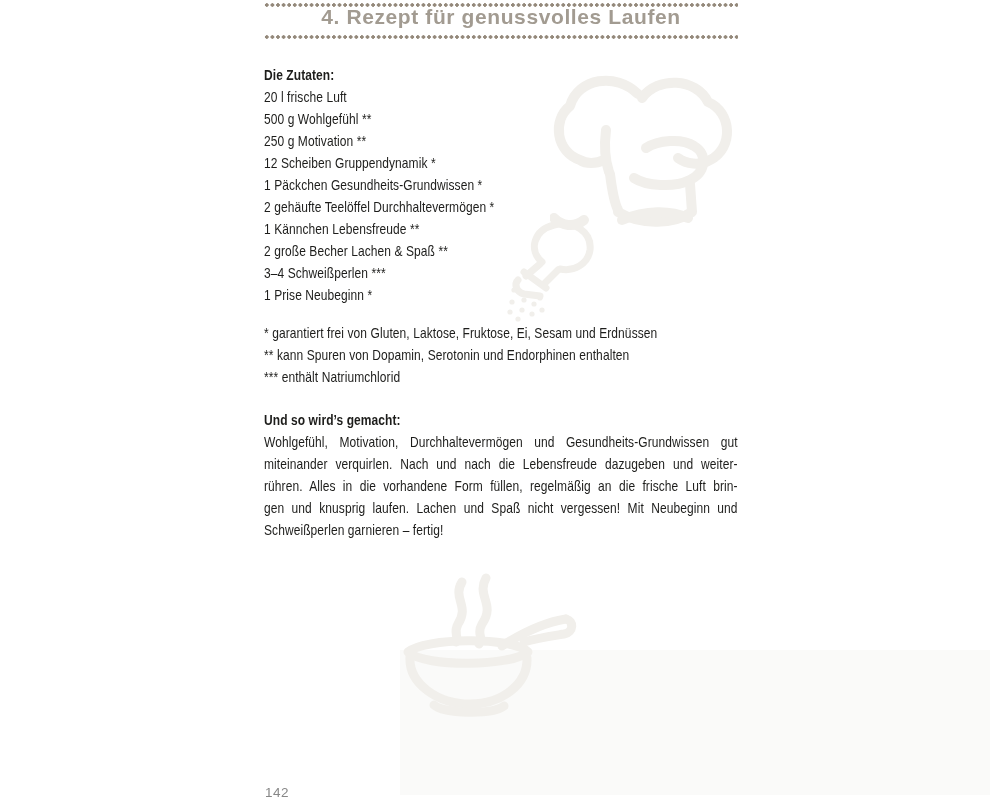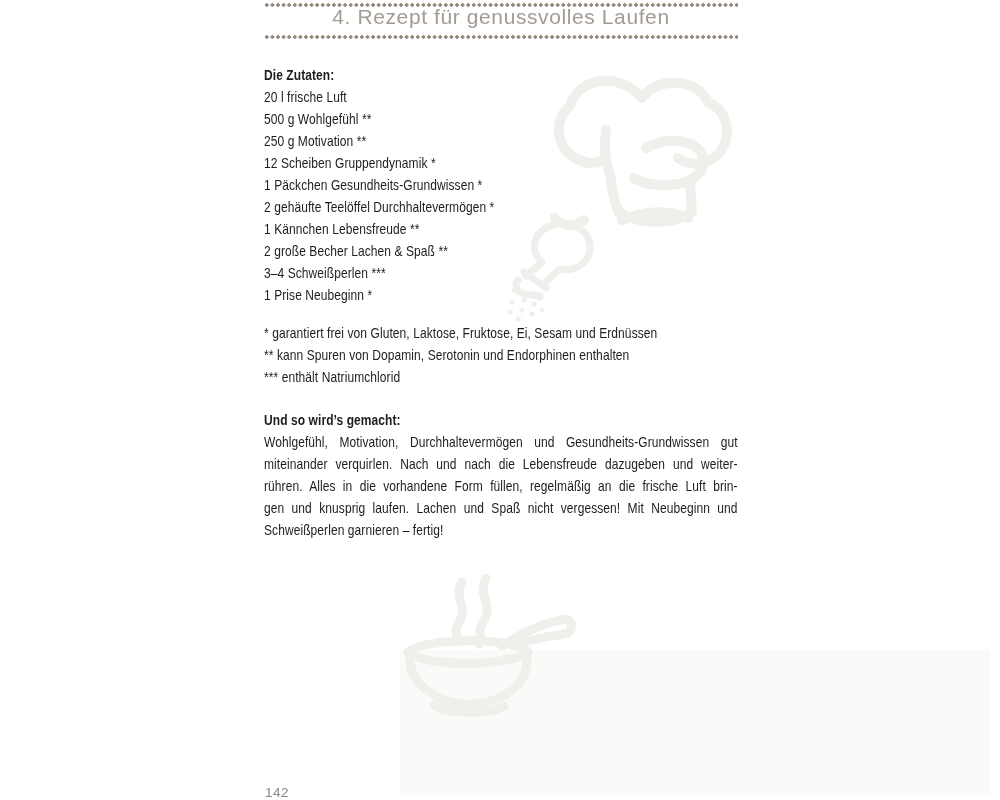--- a/index.html
+++ b/index.html
@@ -27,21 +27,21 @@
   .content { position: absolute; left: 264px; top: 0; width: 474px; }
   .dotrow {
     position: absolute; left: 0; width: 474px; height: 6px;
     background-image: radial-gradient(circle 1.6px at 50% 50%, var(--dot-color, #94897b) 98%, rgba(0,0,0,0) 100%);
     background-size: 5.6px 6px; background-repeat: repeat-x;
   }
   .dotrow.top { top: 2px; }
   .dotrow.bottom { top: 34px; }
   .title {
     position: absolute; top: 5px; left: 0; width: 474px; margin: 0;
-    text-align: center; font-size: 21px; font-weight: 400;
+    text-align: center; font-size: 21px; font-weight: 700;
     letter-spacing: 0.6px; color: var(--title-color, #a29b91);
     white-space: nowrap;
   }
   .textblock {
     position: absolute; top: 64px; left: 0; width: 592px;
     transform: scaleX(0.8); transform-origin: 0 0;
     font-size: 15px; line-height: 22px; letter-spacing: 0.1px;
     color: var(--text-color, #1d1d1b);
   }
   .heading { font-weight: 700; }

